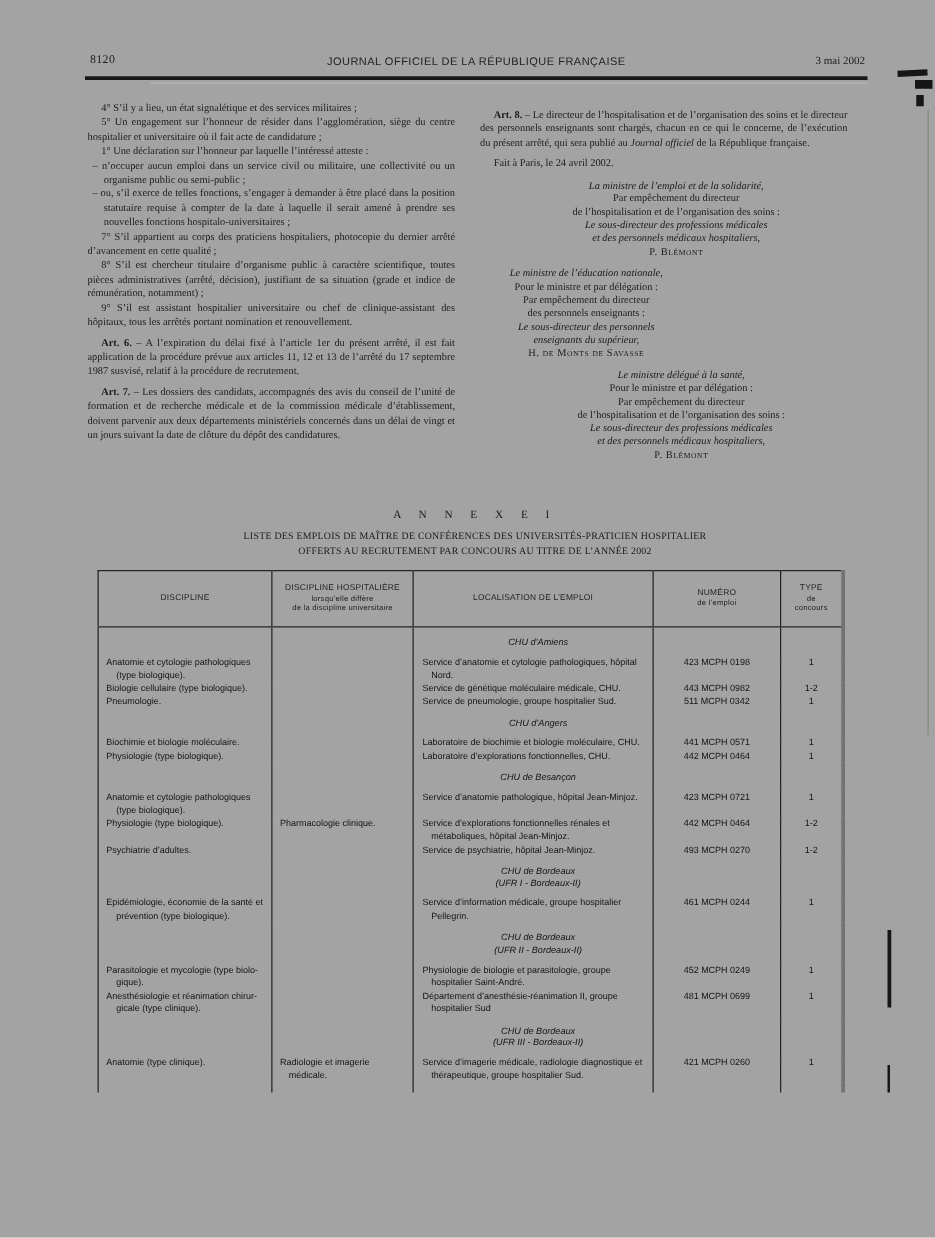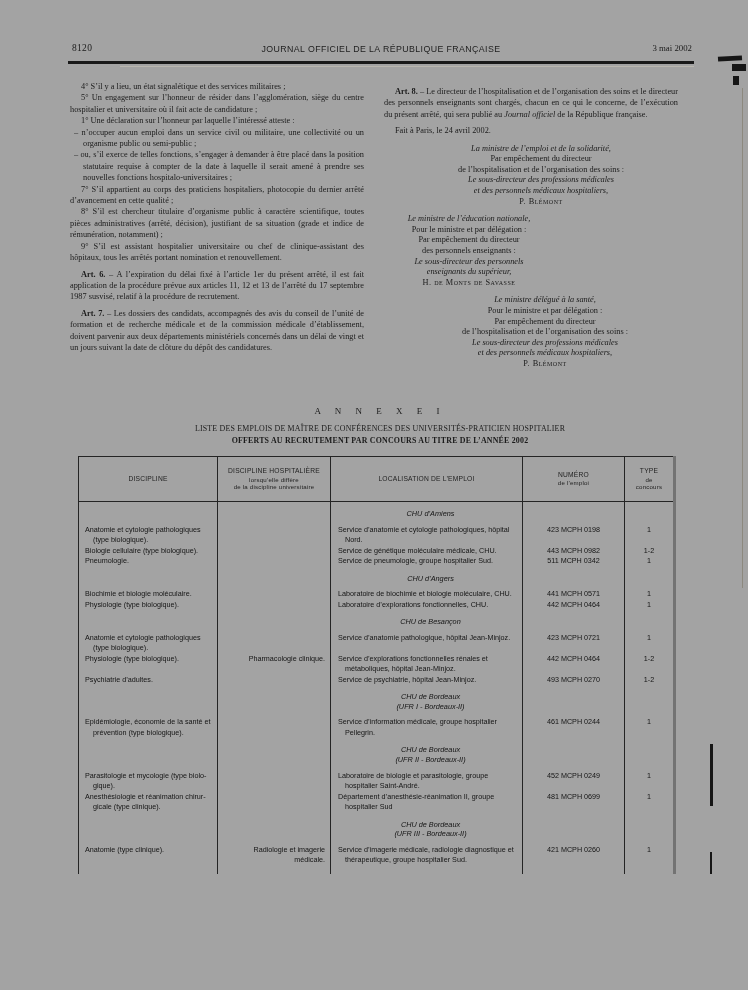--- a/index.html
+++ b/index.html
@@ -29,38 +29,38 @@
   .sig-block{margin-top:7px;text-align:center;font-size:8.3px;line-height:10.6px;}
   .sig-line.it{font-style:italic;}
   .sig-line.sc{font-variant:small-caps;letter-spacing:.5px;}
   .sig-block.s1{transform:translateX(10px);}
   .sig-block.s2{transform:translateX(-62px);}
   .sig-block.s3{transform:translateX(14px);}
   
   .annexe-heading{position:absolute;top:406px;left:68px;right:56px;text-align:center;
     font-size:9px;letter-spacing:6px;}
   .annexe-sub1{position:absolute;top:424px;left:68px;right:56px;text-align:center;font-size:7.9px;letter-spacing:.2px;}
-  .annexe-sub2{position:absolute;top:436px;left:68px;right:56px;text-align:center;font-size:7.9px;letter-spacing:.2px;font-weight:bold;}
+  .annexe-sub2{position:absolute;top:436px;left:68px;right:56px;text-align:center;font-size:7.9px;letter-spacing:.2px;}
   
   table.jobs{
     position:absolute;left:78px;top:456px;width:596px;
     border-collapse:collapse;table-layout:fixed;
     border-top:1.6px solid #242424;border-left:1px solid #242424;border-right:3px solid #737373;
     font-family:"Liberation Sans",sans-serif;
   }
   table.jobs thead th{
     border-bottom:1px solid #242424;height:40px;vertical-align:middle;
     font-weight:normal;font-size:6.7px;line-height:8.2px;text-align:center;
     color:#222;padding:2px 1px;letter-spacing:.2px;
   }
   table.jobs thead th .th-sub{font-size:6.1px;line-height:7.6px;}
   table.jobs td{vertical-align:top;font-size:7.2px;line-height:10.5px;color:#141414;}
   .bl{border-left:1px solid #242424;}
   td.c1{padding:0 5px 0 14px;text-indent:-8px;}
-  td.c2{padding:0 5px 0 13px;text-indent:-7px;text-align:right;}
+  td.c2{padding:0 5px 0 13px;text-indent:-7px;}
   td.c3{padding:0 6px 0 14px;text-indent:-7px;}
   td.c4{text-align:center;padding:0 2px;}
   td.c5{text-align:center;padding:0 1px;}
   tr.group-row td{padding-top:7px;padding-bottom:6px;}
   .group-heading-line{text-indent:0;text-align:center;font-style:italic;font-size:7.3px;line-height:9.6px;}
   tr.spacer-row td{height:8px;}
   
   .artifact{position:absolute;background:#161616;}
   .a-corner1{right:6px;top:56px;width:24px;height:5px;transform:rotate(-3deg);}
   .a-corner2{right:2px;top:64px;width:14px;height:7px;}
@@ -270,21 +270,21 @@
           <td class="c3 bl">
             <div class="group-heading-line">CHU de Bordeaux</div>
             <div class="group-heading-line">(UFR II - Bordeaux-II)</div>
           </td>
           <td class="c4 bl"></td>
           <td class="c5 bl"></td>
         </tr>
         <tr class="data-row">
           <td class="c1">Parasitologie et mycologie (type biolo­gique).</td>
           <td class="c2 bl"></td>
-          <td class="c3 bl">Laboratoire de biologie et parasito­logie, groupe hospitalier Saint-André.</td>
+          <td class="c3 bl">Physiologie de biologie et parasito­logie, groupe hospitalier Saint-André.</td>
           <td class="c4 bl">452 MCPH 0249</td>
           <td class="c5 bl">1</td>
         </tr>
         <tr class="data-row">
           <td class="c1">Anesthésiologie et réanimation chirur­gicale (type clinique).</td>
           <td class="c2 bl"></td>
           <td class="c3 bl">Département d’anesthésie-réanimation II, groupe hospitalier Sud</td>
           <td class="c4 bl">481 MCPH 0699</td>
           <td class="c5 bl">1</td>
         </tr>

